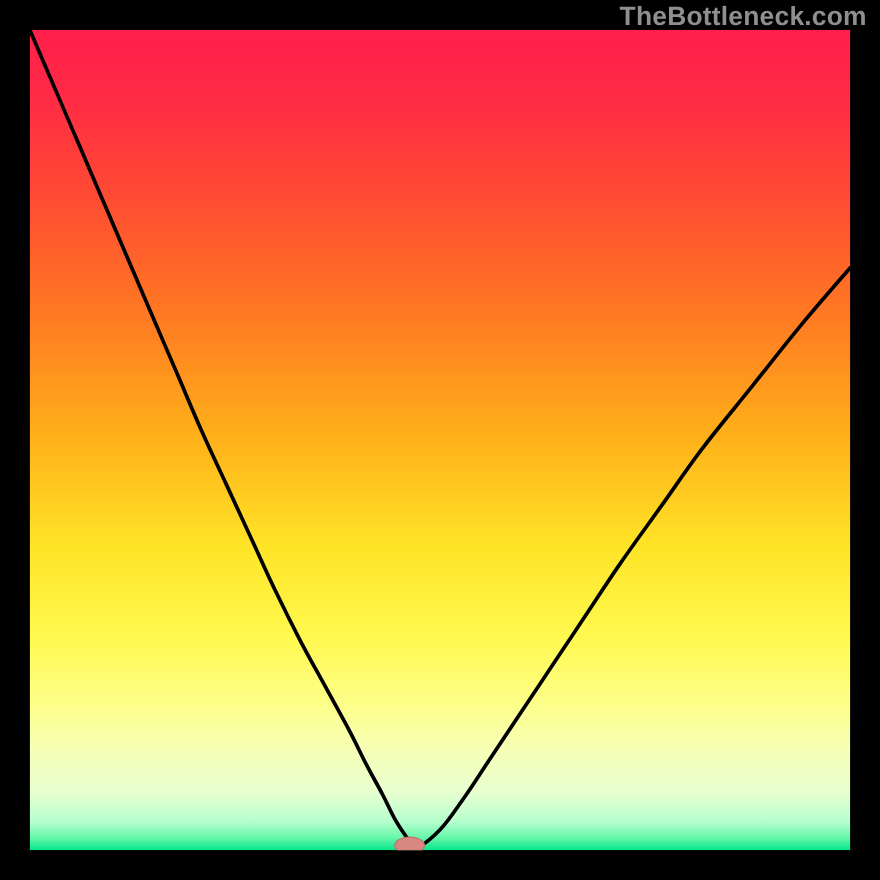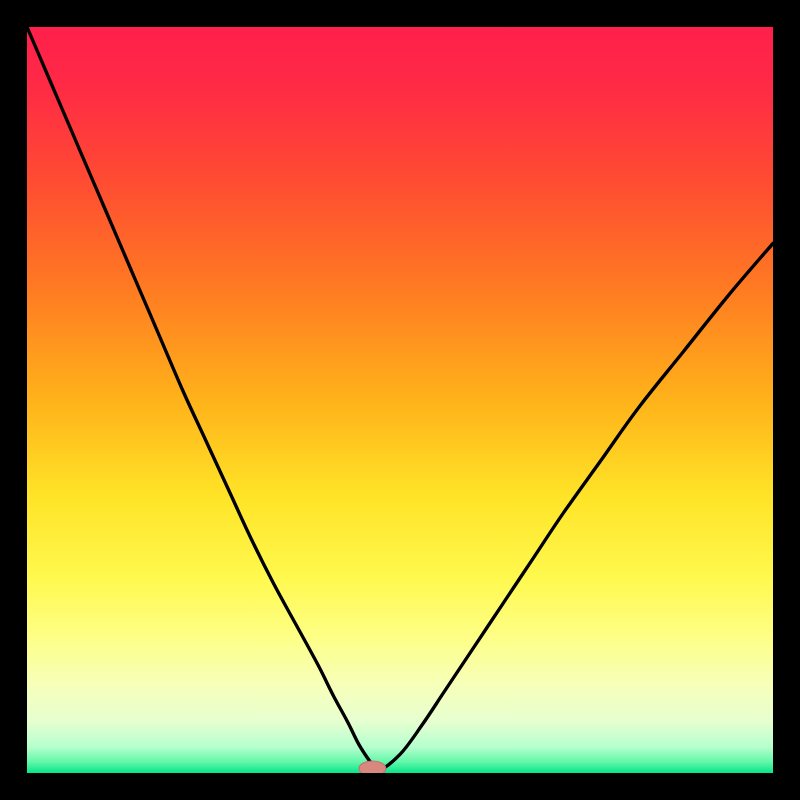--- a/index.html
+++ b/index.html
@@ -34,20 +34,21 @@
     top: 27px;
     width: 746px;
     height: 746px;
     display: block;
   }
 </style>
 </head>
 <body>
 
 <div class="frame">
+  <div class="watermark">TheBottleneck.com</div>
 
   <svg class="plot" viewBox="0 0 100 100" preserveAspectRatio="none">
     <defs>
       <linearGradient id="bgGrad" x1="0" y1="0" x2="0" y2="1">
           <stop offset="0%" stop-color="#ff1f4b"></stop>
           <stop offset="8%" stop-color="#ff2a45"></stop>
           <stop offset="20%" stop-color="#ff4a33"></stop>
           <stop offset="35%" stop-color="#ff7a22"></stop>
           <stop offset="50%" stop-color="#ffb21a"></stop>
           <stop offset="63%" stop-color="#ffe427"></stop>

